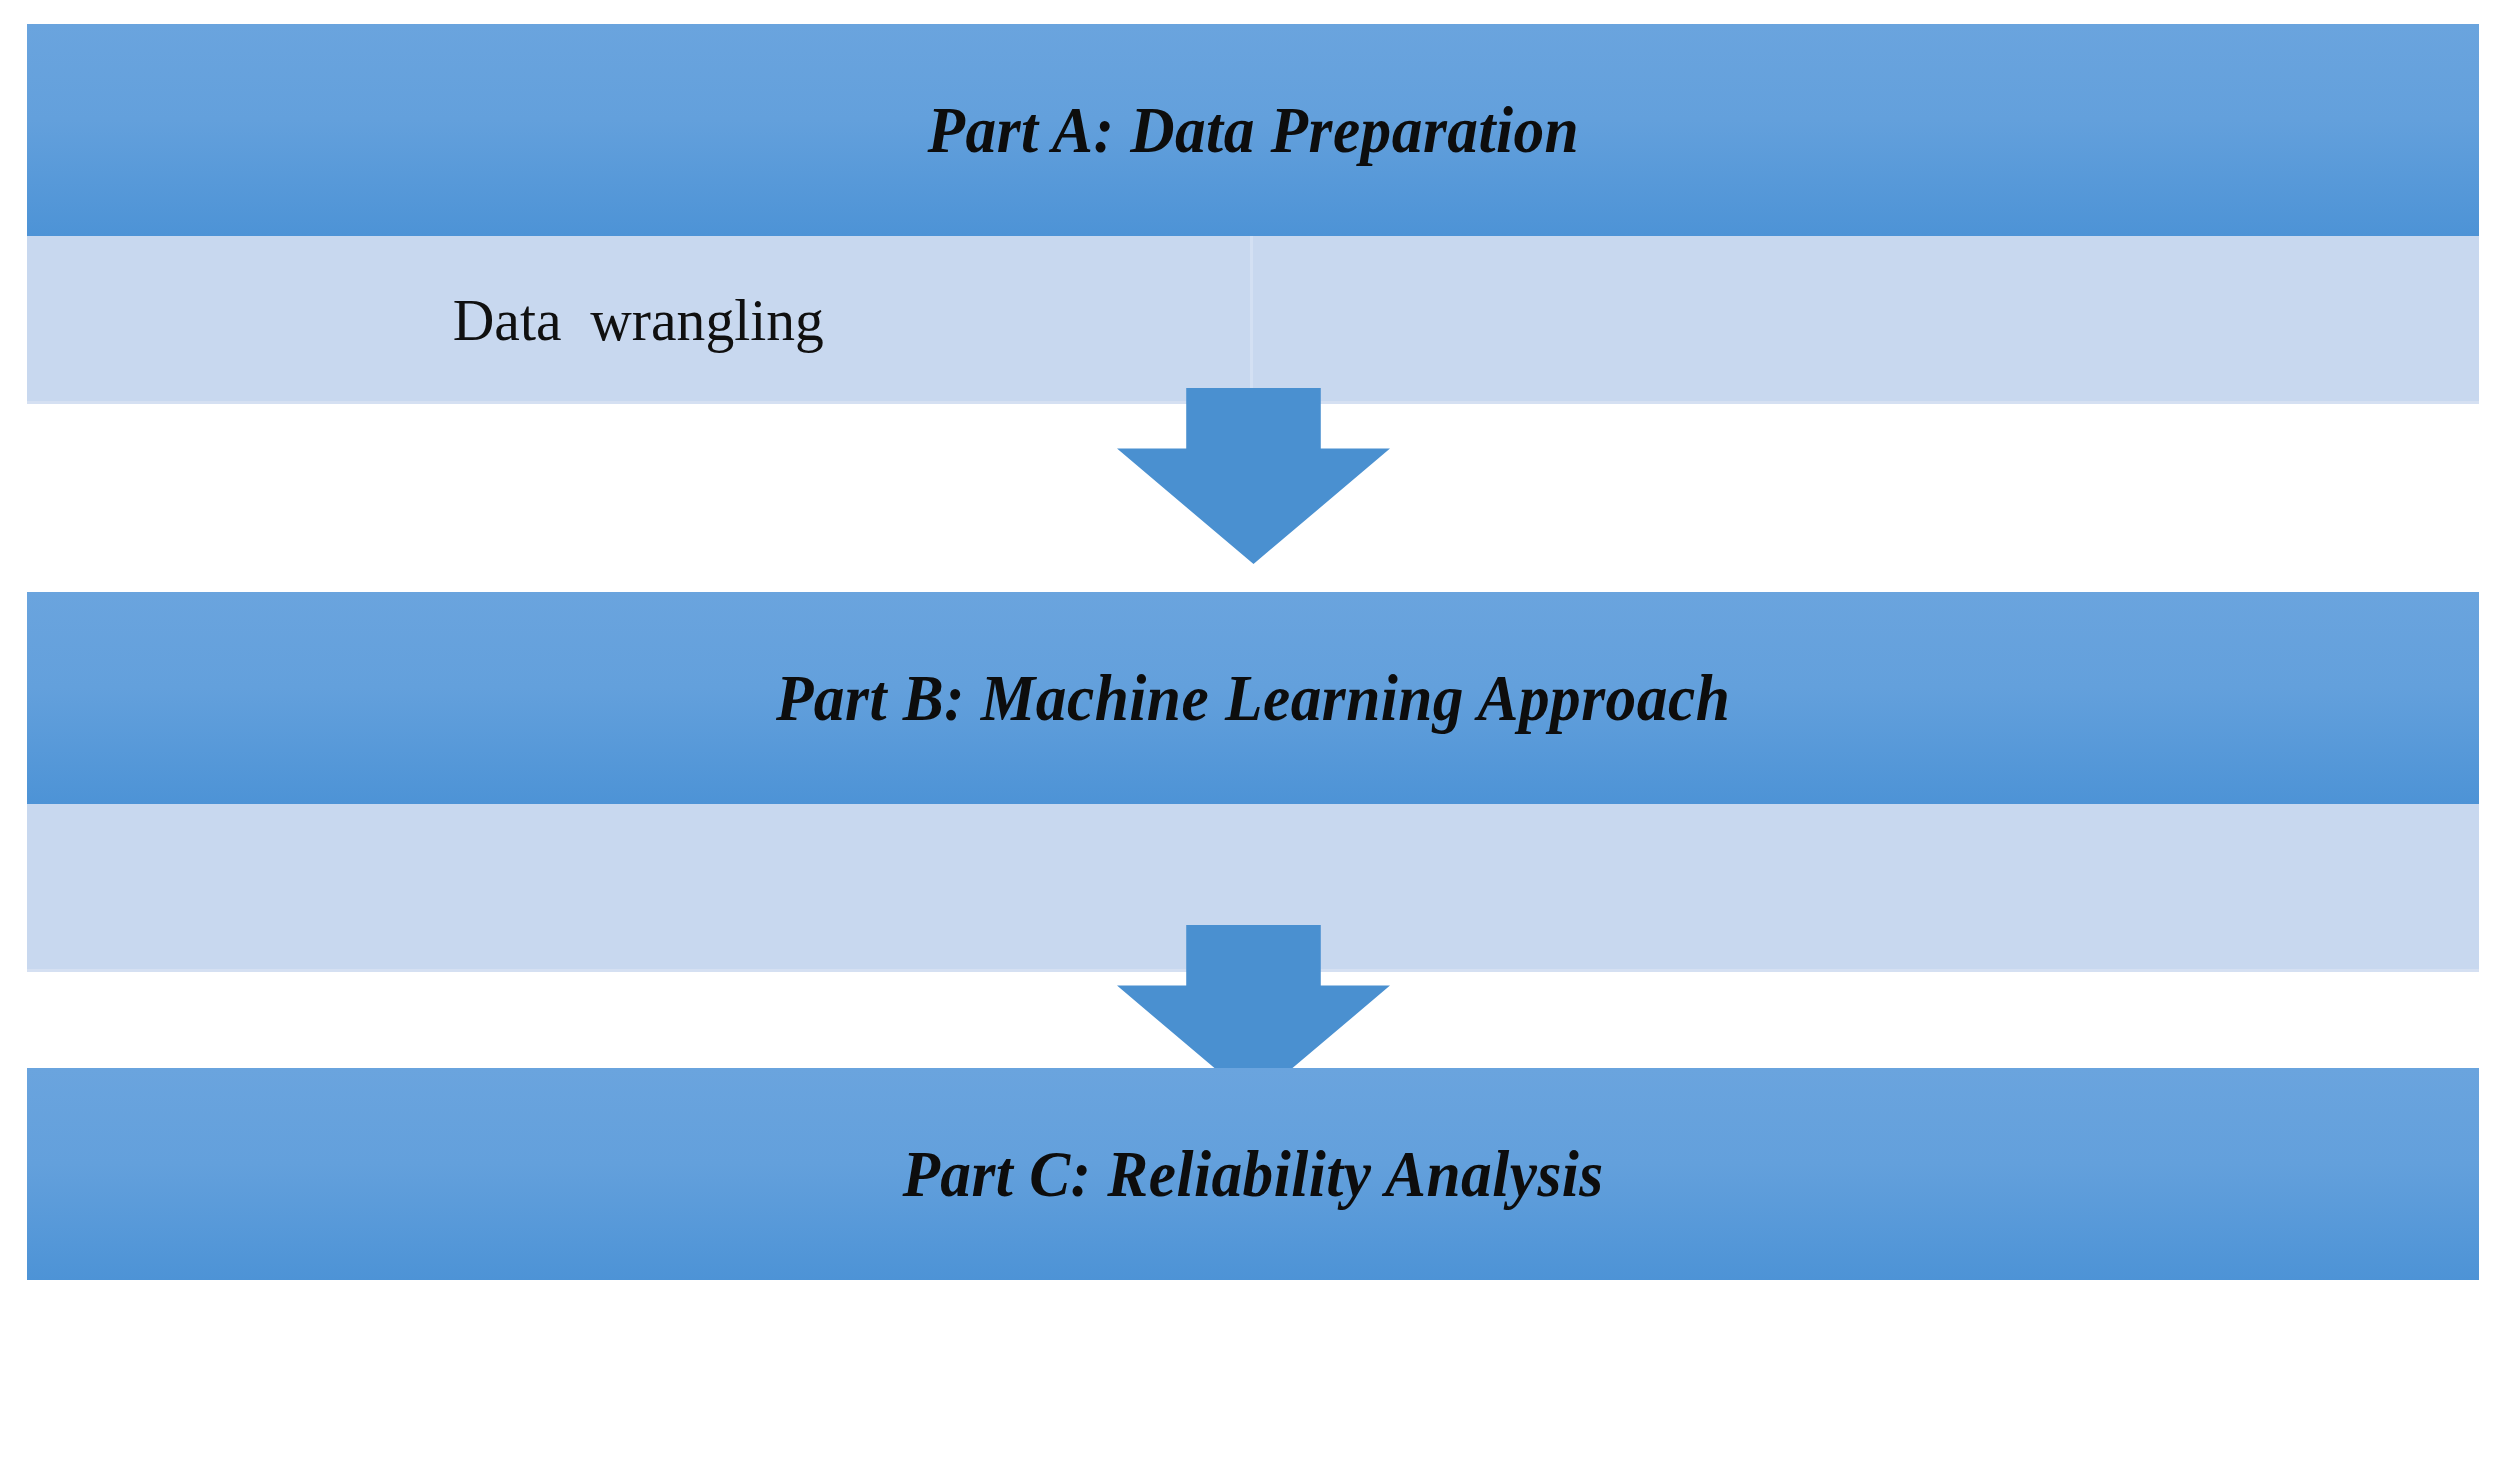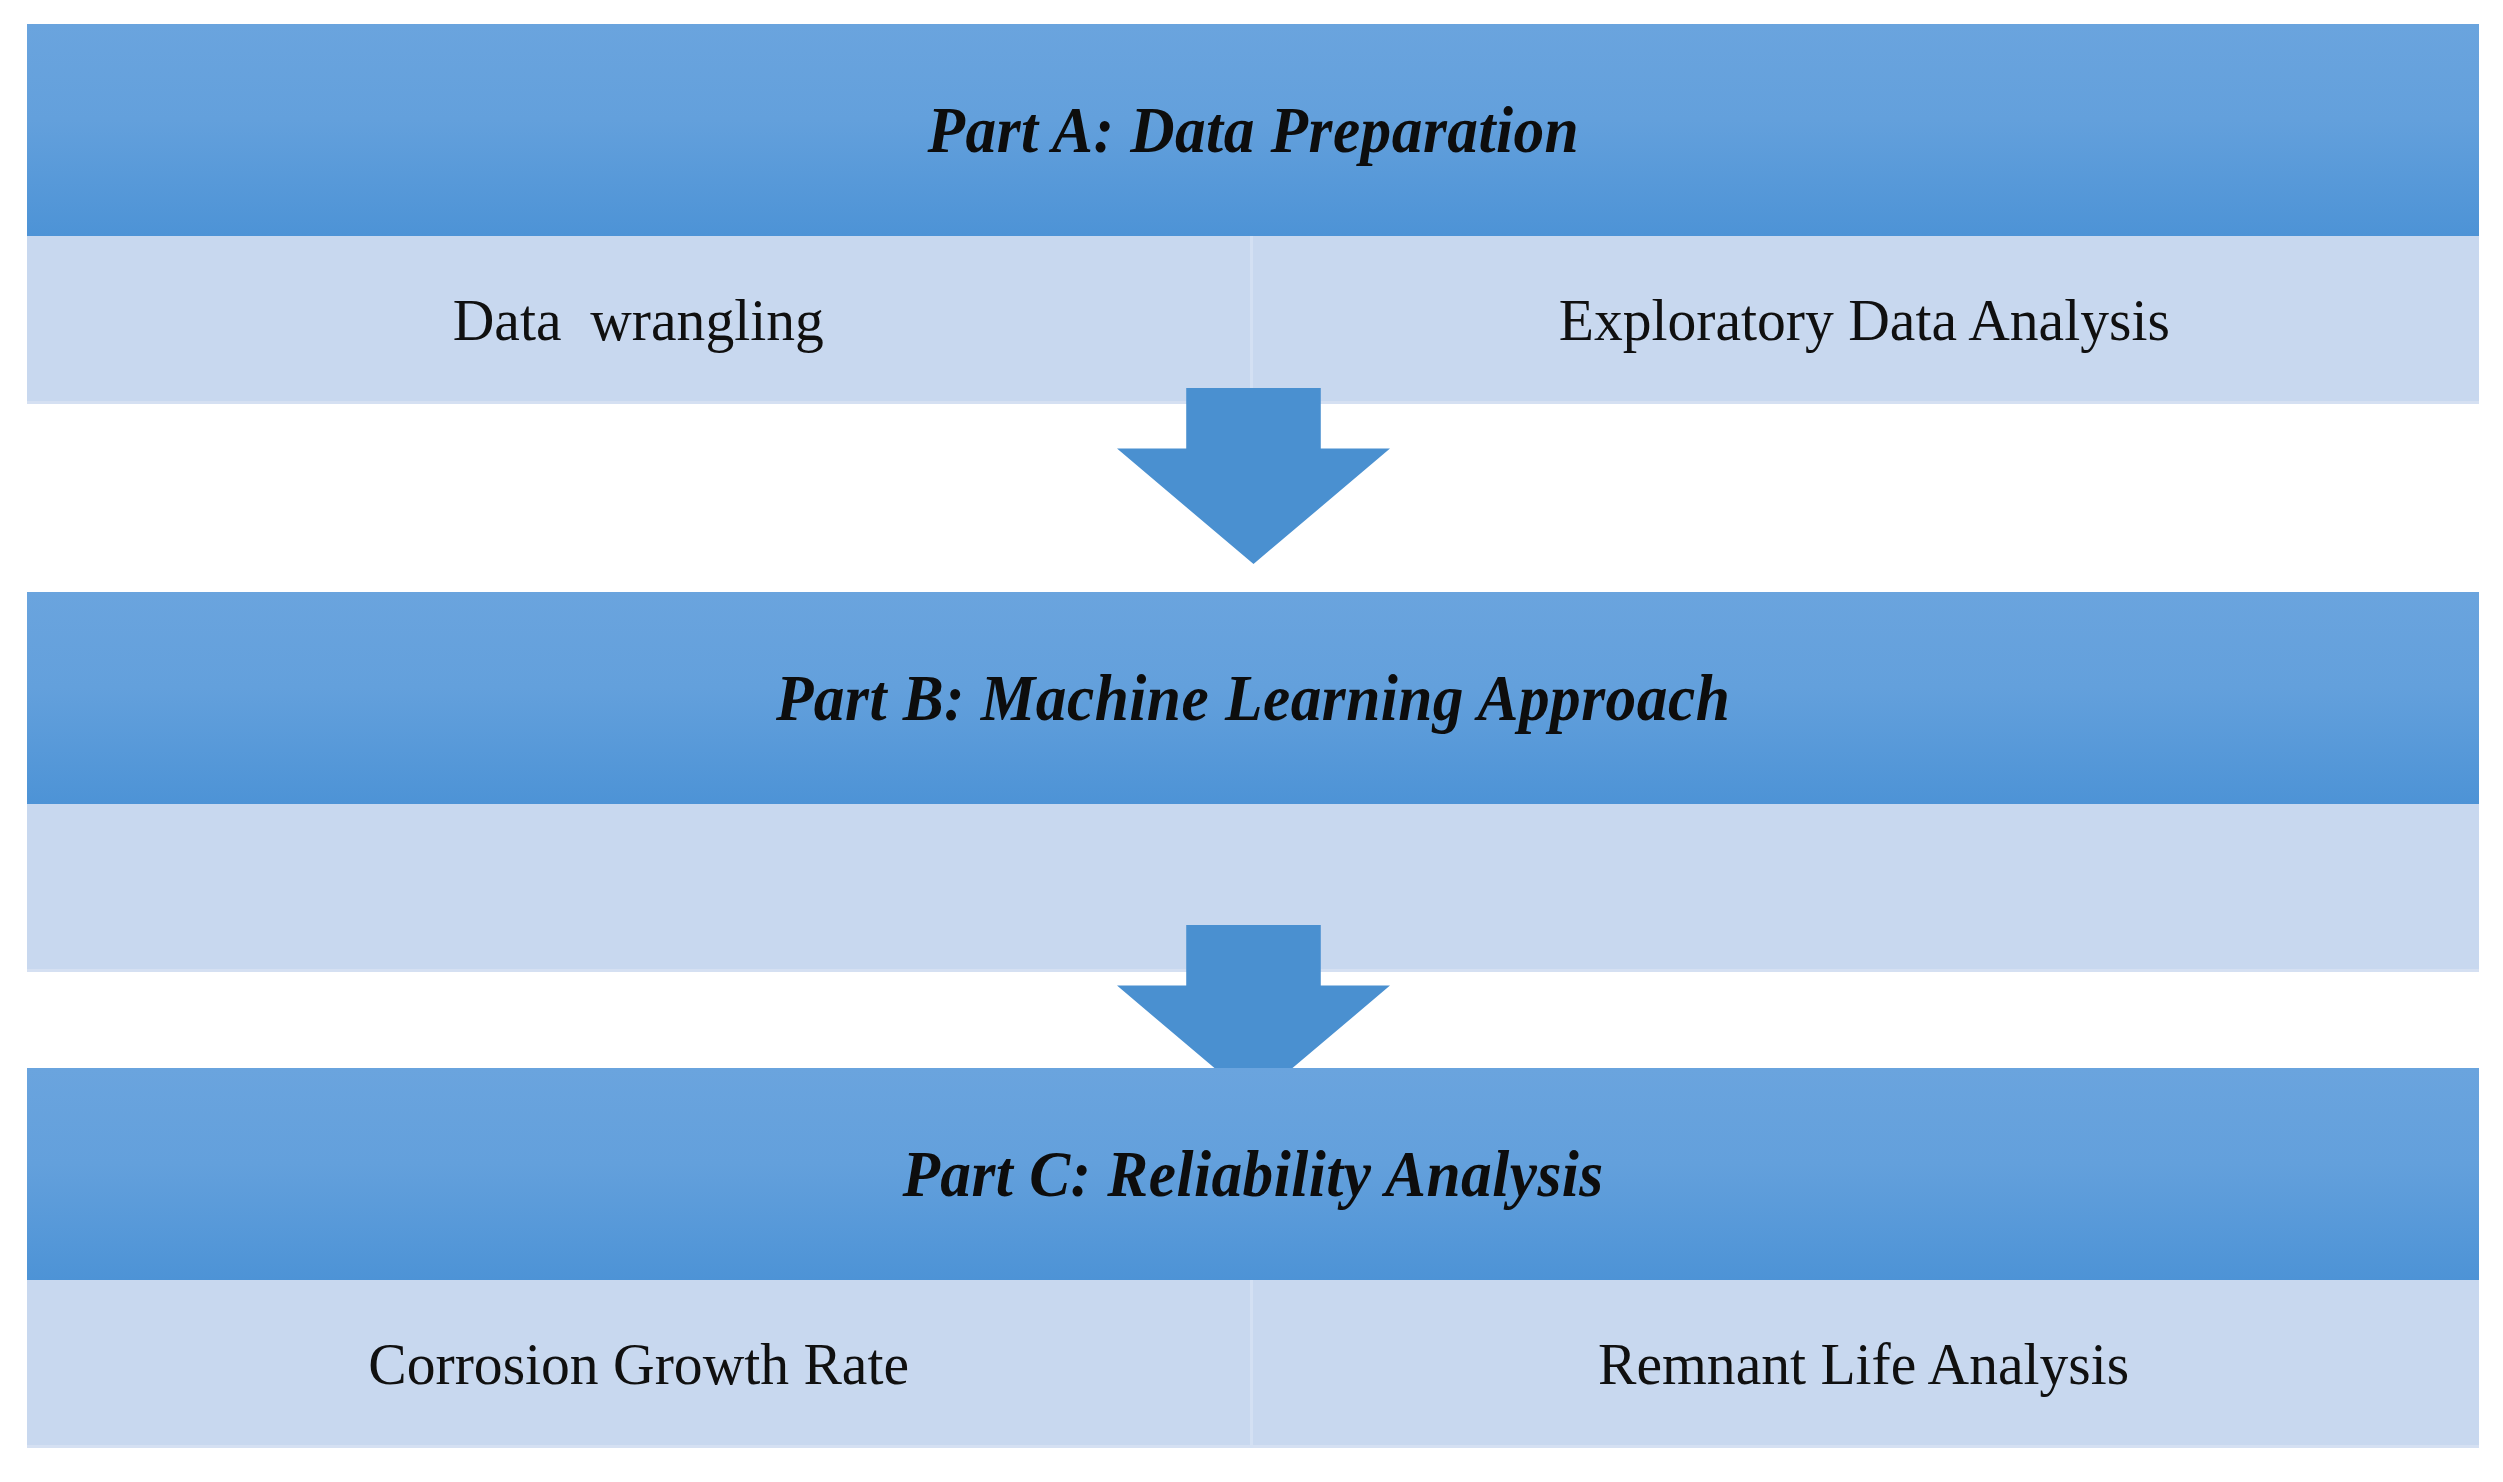--- a/index.html
+++ b/index.html
@@ -113,23 +113,20 @@
 <div id="flowchart">
 
   <div class="stage" id="stage-a">
     <div class="stage-header">
       <div class="stage-title">Part A: Data Preparation</div>
     </div>
     <div class="stage-cells">
       <div class="stage-cell left">
         <span class="cell-label">Data  wrangling</span>
       </div>
-      <div class="stage-cell right">
-        <span class="cell-label">Exploratory Data Analysis</span>
-      </div>
     </div>
   </div>
 
   <div class="arrow" id="arrow-1">
     <svg viewBox="0 0 280 180" preserveAspectRatio="none" aria-hidden="true">
       <polygon points="71,0 209,0 209,62 280,62 140,180 0,62 71,62" fill="#4a90d0"></polygon>
     </svg>
   </div>
 
   <div class="stage" id="stage-b">
@@ -143,24 +140,16 @@
   <div class="arrow" id="arrow-2">
     <svg viewBox="0 0 280 180" preserveAspectRatio="none" aria-hidden="true">
       <polygon points="71,0 209,0 209,62 280,62 140,180 0,62 71,62" fill="#4a90d0"></polygon>
     </svg>
   </div>
 
   <div class="stage" id="stage-c">
     <div class="stage-header">
       <div class="stage-title">Part C: Reliability Analysis</div>
     </div>
-    <div class="stage-cells">
-      <div class="stage-cell left">
-        <span class="cell-label">Corrosion Growth Rate</span>
-      </div>
-      <div class="stage-cell right">
-        <span class="cell-label">Remnant Life Analysis</span>
-      </div>
-    </div>
   </div>
 
 </div>
 
 
 </body></html>

